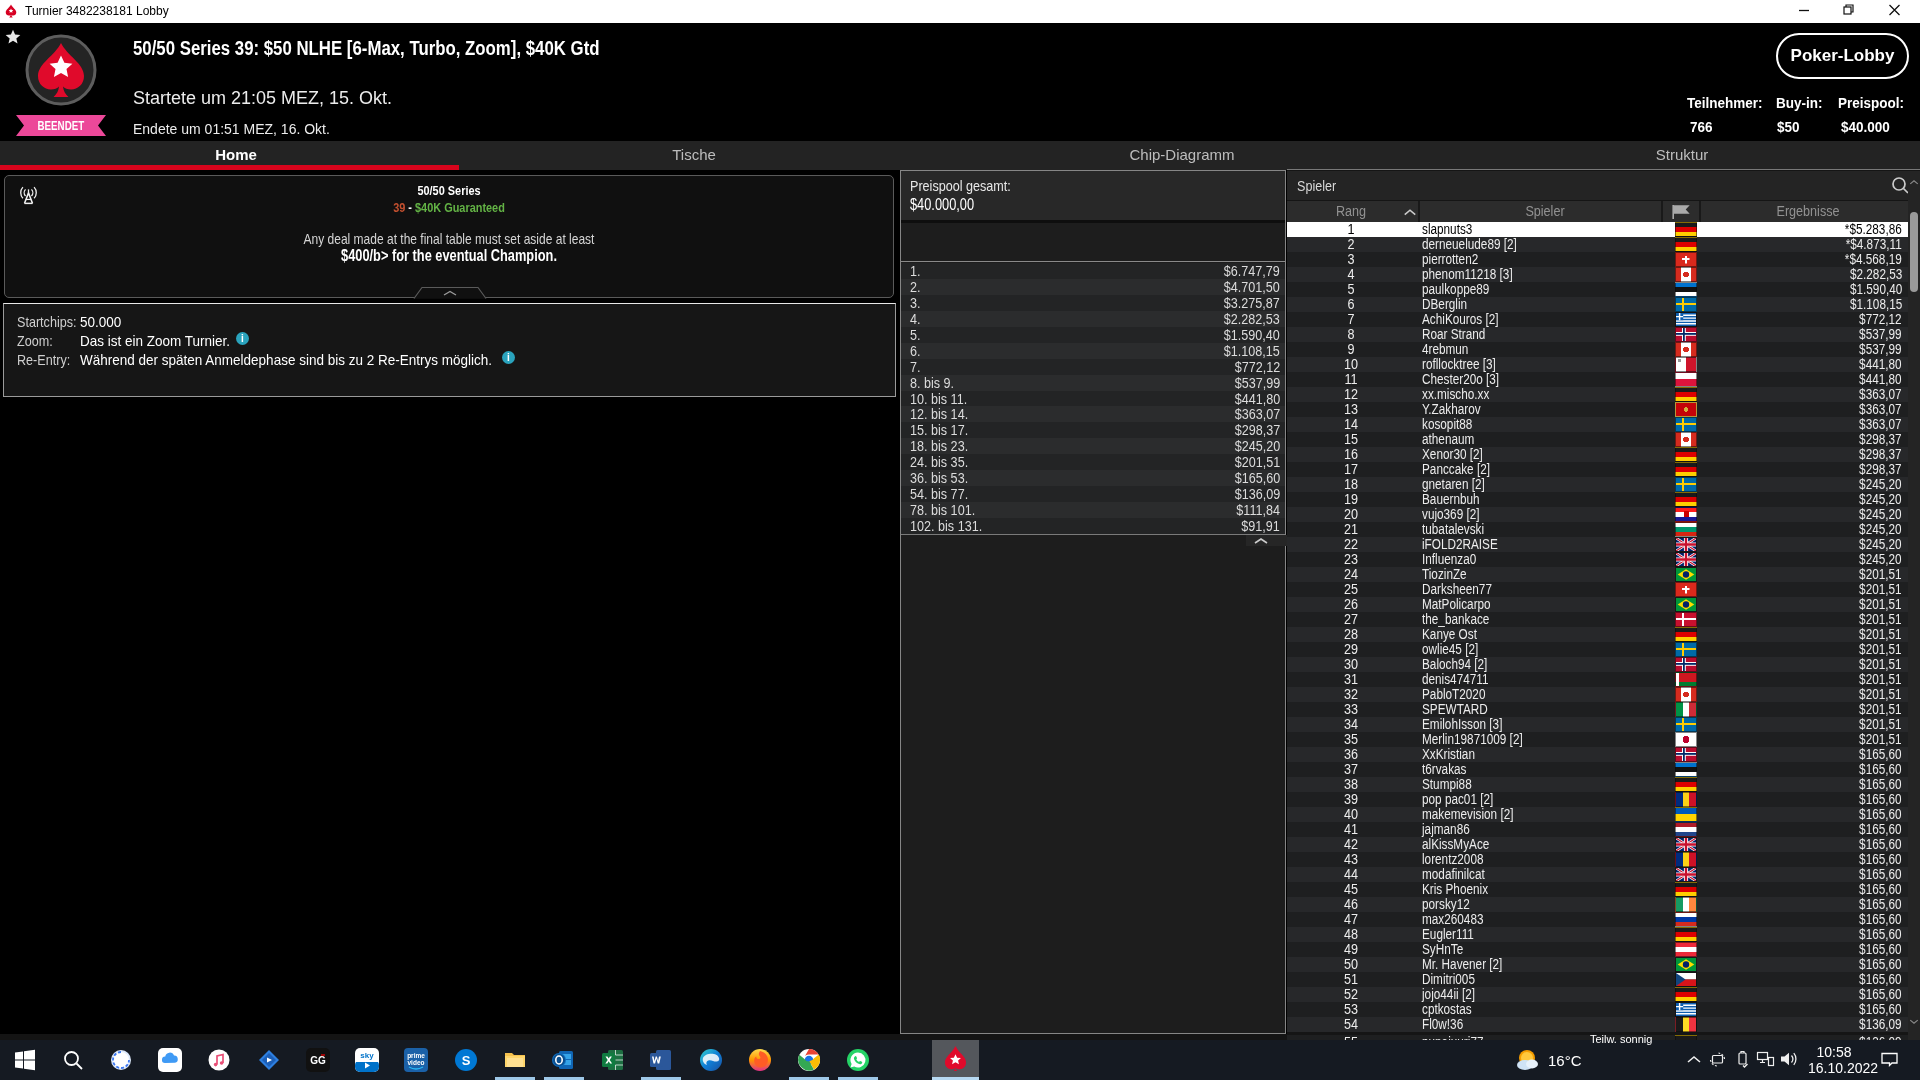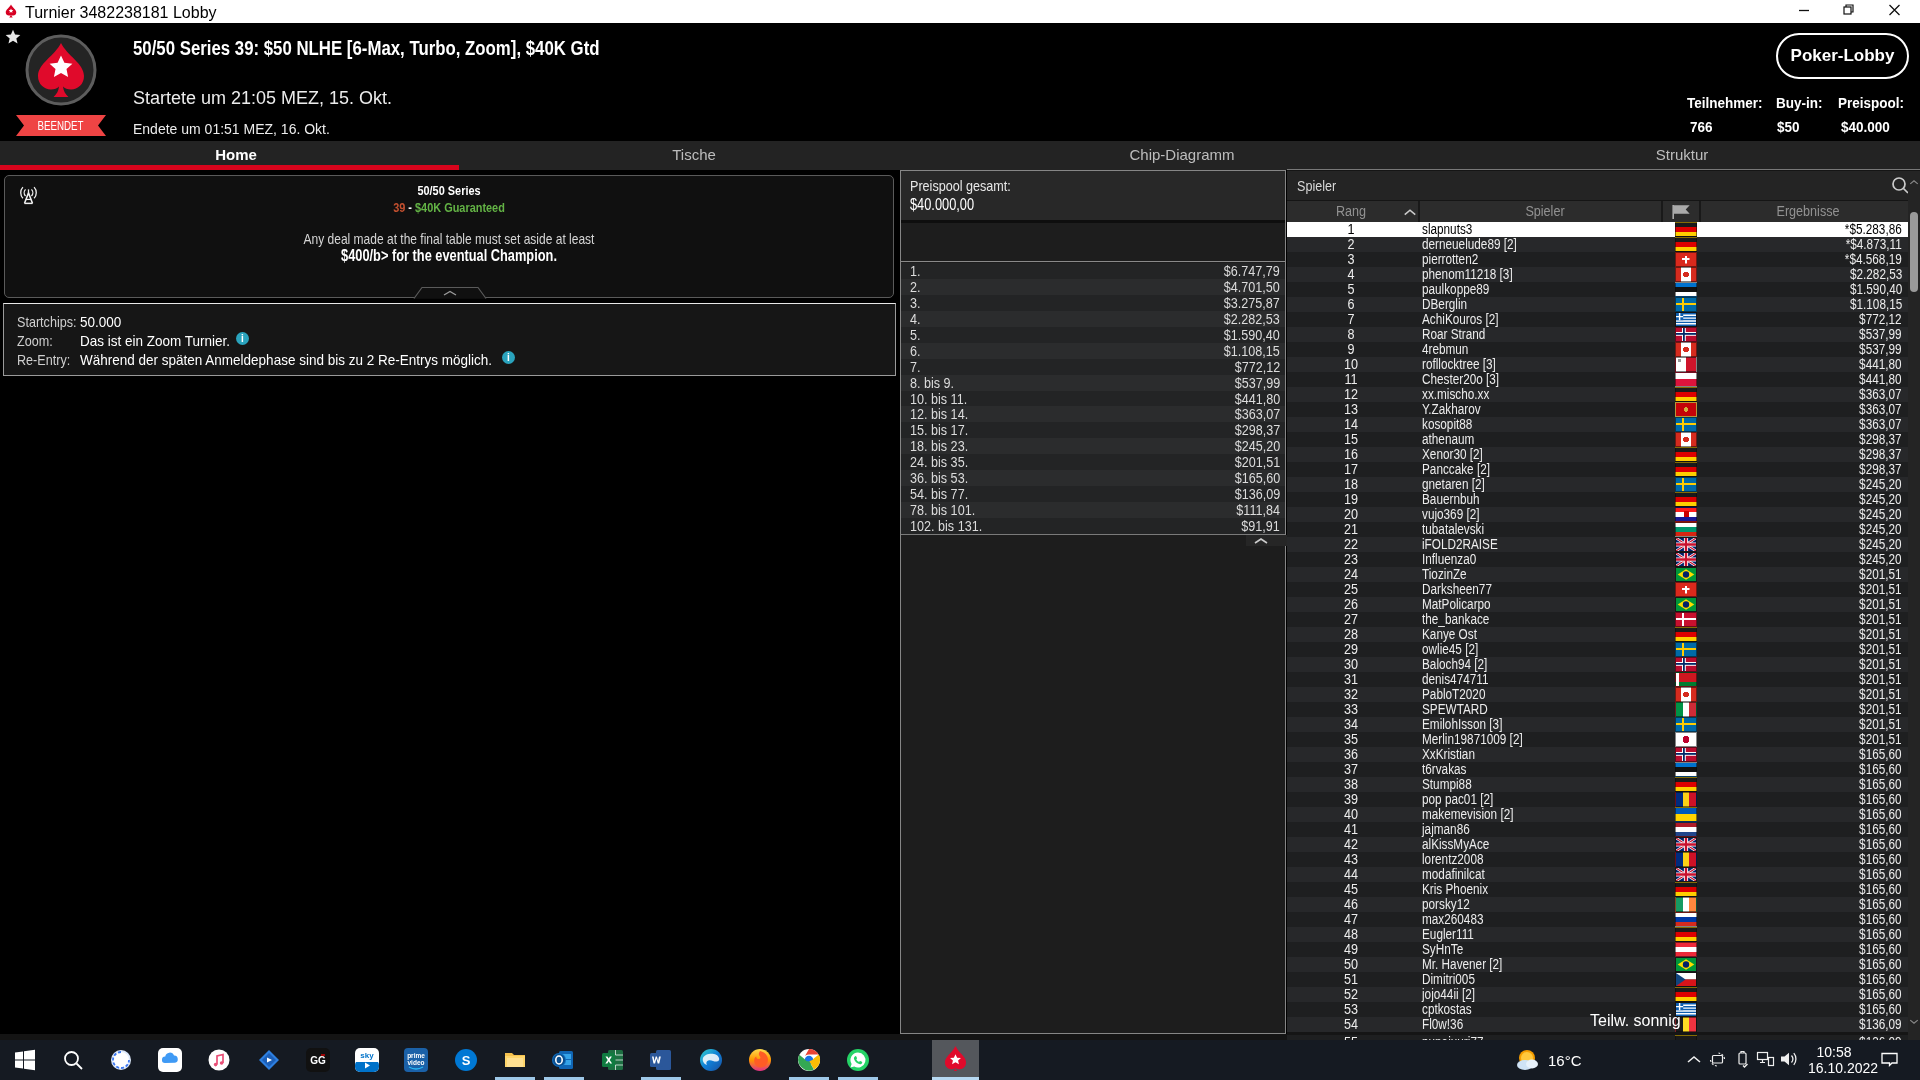--- a/index.html
+++ b/index.html
@@ -1,46 +1,46 @@
 <!DOCTYPE html>
 <html><head><meta charset="utf-8">
 <style>
 *{margin:0;padding:0;box-sizing:border-box}
 html,body{width:1920px;height:1080px;overflow:hidden;background:#000;font-family:"Liberation Sans",sans-serif}
 .abs{position:absolute}
 .cx{transform:scaleX(.84);transform-origin:0 50%}
 .cxc{transform:scaleX(.85);transform-origin:50% 50%}
 
 #titlebar{position:absolute;left:0;top:0;width:1920px;height:23px;background:#fff}
-#titlebar .tt{position:absolute;left:25px;top:4px;font-size:16px;color:#000}
+#titlebar .tt{position:absolute;left:25px;top:4px;font-size:12px;color:#000}
 
 #header{position:absolute;left:0;top:23px;width:1920px;height:118px;background:#000;color:#fff}
-#beendet{position:absolute;left:16px;top:92px;width:90px;height:21px;background:#ef4444;color:#fff;
- font-size:13px;font-weight:normal;letter-spacing:0;text-align:center;line-height:21px;transform-origin:50% 50%;
+#beendet{position:absolute;left:16px;top:92px;width:90px;height:21px;background:#ec4899;color:#fff;
+ font-size:13px;font-weight:bold;letter-spacing:0;text-align:center;line-height:21px;transform-origin:50% 50%;
  clip-path:polygon(0 0,100% 0,calc(100% - 8px) 50%,100% 100%,0 100%,8px 50%)}
 #htitle{position:absolute;left:133px;top:14px;font-size:20px;font-weight:bold;transform:scaleX(.84);transform-origin:0 50%}
 #hstart{position:absolute;left:133px;top:65px;font-size:18px;color:#ececec}
 #hend{position:absolute;left:133px;top:98px;font-size:14px;color:#ececec}
 #plobby{position:absolute;left:1776px;top:10px;width:133px;height:46px;border:2px solid #fff;border-radius:23px;
  font-size:17px;font-weight:bold;text-align:center;line-height:42px}
 .hl{position:absolute;top:71px;font-size:15px;font-weight:bold;color:#fff;transform:scaleX(.9);transform-origin:0 50%}
 .hv{position:absolute;top:95px;font-size:15px;font-weight:bold;color:#fff;transform:scaleX(.9);transform-origin:0 50%}
 
 #tabs{position:absolute;left:0;top:141px;width:1920px;height:29px;background:#232323}
 #tabs span{position:absolute;top:0;height:29px;line-height:28px;font-size:15px;color:#bdbdbd;transform:translateX(-50%)}
 #tabs .on{color:#fff;font-weight:bold}
 #redline{position:absolute;left:0;top:165px;width:459px;height:5px;background:#d8041c}
 
 #lp1{position:absolute;left:4px;top:175px;width:890px;height:123px;background:#101010;border:1px solid #5a5a5a;border-radius:5px;color:#fff}
 #lp1 .c1{position:absolute;top:7px;left:0;width:100%;text-align:center;font-size:13px;font-weight:bold;transform:scaleX(.84)}
 #lp1 .c2{position:absolute;top:24px;left:0;width:100%;text-align:center;font-size:13px;font-weight:bold;transform:scaleX(.84)}
 #lp1 .c3{position:absolute;top:54px;left:0;width:100%;text-align:center;font-size:15px;color:#d6d6d6;transform:scaleX(.8)}
 #lp1 .c4{position:absolute;top:71px;left:0;width:100%;text-align:center;font-size:16px;font-weight:bold;transform:scaleX(.8)}
 
-#lp2{position:absolute;left:3px;top:303px;width:893px;height:73px;background:#161616;border:1px solid #9a9a9a;border-top-color:#e8e8e8;color:#fff;font-size:15px}
+#lp2{position:absolute;left:3px;top:303px;width:893px;height:94px;background:#161616;border:1px solid #9a9a9a;border-top-color:#e8e8e8;color:#fff;font-size:15px}
 #lp2 .lab{position:absolute;left:13px;color:#cfcfcf;transform:scaleX(.84);transform-origin:0 50%}
 #lp2 .val{position:absolute;left:76px;color:#fff;transform:scaleX(.9);transform-origin:0 50%}
 .info{display:inline-block;width:13px;height:13px;border-radius:50%;background:#2aa3bd;color:#fff;font-size:10px;font-weight:bold;
  text-align:center;line-height:13px;vertical-align:-1px;margin-left:0;font-style:normal}
 
 #mp{position:absolute;left:900px;top:170px;width:386px;height:864px;background:#1d1d1d;border:1px solid #868686}
 #mphead{position:absolute;left:0;top:0;width:384px;height:49px;background:#282828;color:#e8e8e8}
 #mpdiv1{position:absolute;left:0;top:49px;width:384px;height:3px;background:#0e0e0e}
 #mpc{position:absolute;left:0;top:52px;width:384px;height:39px;background:#202020;color:#cfcfcf;text-align:center}
 #mpdiv2{position:absolute;left:0;top:90px;width:384px;height:1px;background:#8a8a8a}
@@ -801,21 +801,21 @@
 <div class="tbu" style="left:838px;width:40px"></div>
 
 <div id="tray">
  <svg class="abs" style="left:1513px;top:1048px" width="30" height="24" viewBox="0 0 30 24">
    <circle cx="14" cy="10" r="8" fill="#f59d00"></circle>
    <circle cx="14" cy="10" r="6" fill="#ffc83d"></circle>
    <ellipse cx="12" cy="17" rx="8" ry="5" fill="#cfe3f5"></ellipse>
    <ellipse cx="19" cy="16" rx="6" ry="4.4" fill="#e8f2fb"></ellipse>
  </svg>
  <span class="abs" style="left:1548px;top:1052px;font-size:15px">16°C</span>
- <span class="abs" style="left:1590px;top:1012px;font-size:16px">Teilw. sonnig</span>
+ <span class="abs" style="left:1590px;top:1033px;font-size:11px">Teilw. sonnig</span>
  <svg class="abs" style="left:1686px;top:1054px" width="16" height="10" viewBox="0 0 16 10">
       <path d="M2 8l6-5 6 5" fill="none" stroke="#eee" stroke-width="1.6"></path>
     </svg>
  <svg class="abs" style="left:1709px;top:1051px" width="17" height="17" viewBox="0 0 17 17" fill="none" stroke="#eee" stroke-width="1.2">
    <rect x="3.5" y="4.5" width="10" height="7.5" rx="1"></rect>
       <path d="M1.5 9a7 7 0 007 6M15.5 8a7 7 0 00-6-6" stroke-dasharray="2 1.6"></path>
  </svg>
  <svg class="abs" style="left:1734px;top:1050px" width="17" height="18" viewBox="0 0 17 18" fill="none" stroke="#eee" stroke-width="1.2">
    <rect x="5" y="3" width="7" height="11" rx="1"></rect>
       <path d="M7 3V1.5h3V3"></path>

